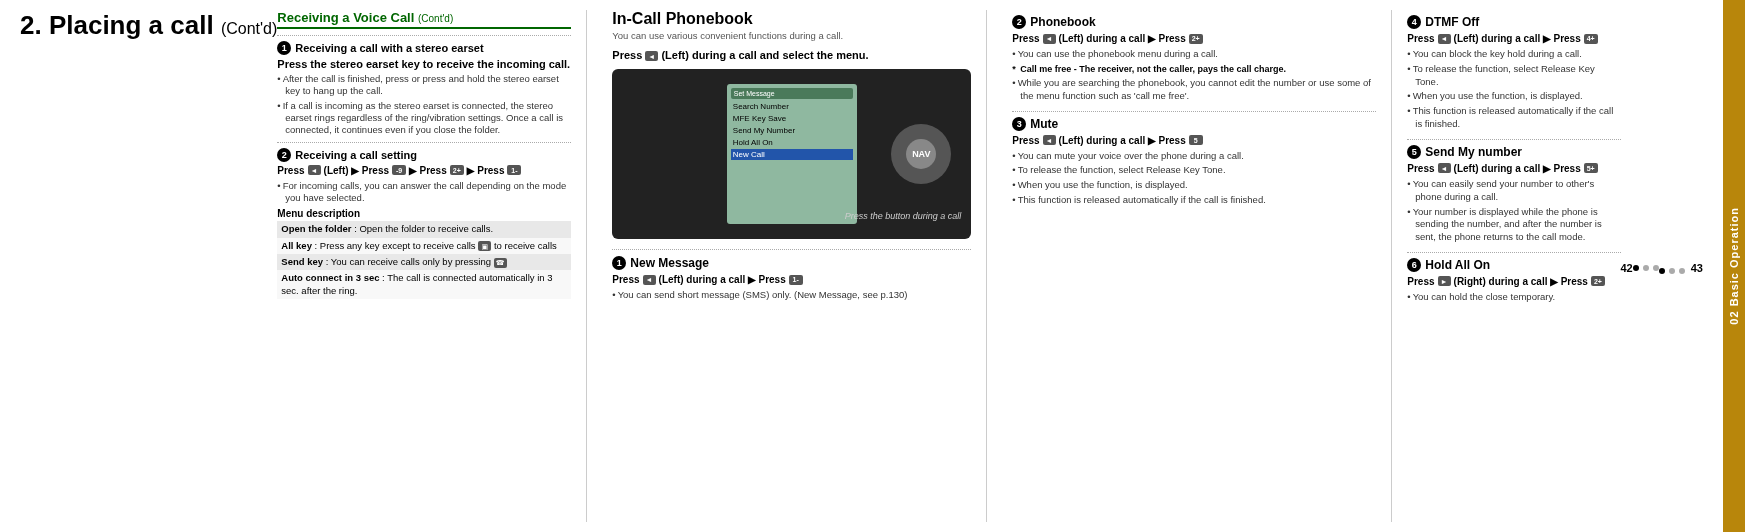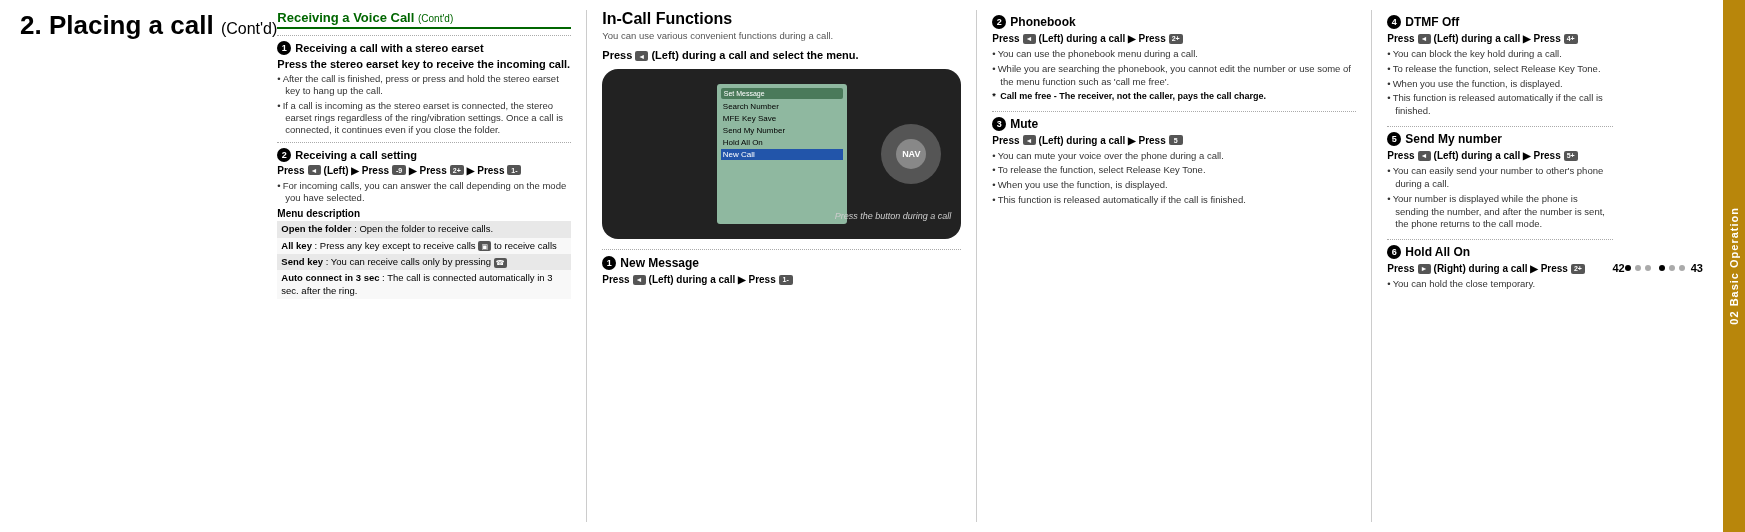--- a/index.html
+++ b/index.html
@@ -25,21 +25,21 @@
       color: #000;
     }
     .page-title .cont {
       font-size: 16px;
       font-weight: normal;
     }
     .content-area {
       display: flex;
       flex-direction: row;
       flex: 1;
-      gap: 0;
+      gap: 10px;
     }
     
     .left-col {
       width: 310px;
       padding-right: 15px;
       border-right: 1px solid #ccc;
     }
     .section-title {
       font-size: 13px;
       font-weight: bold;
@@ -140,21 +140,21 @@
     .press-instruction {
       font-size: 11px;
       font-weight: bold;
       margin-bottom: 8px;
     }
     .phone-img-area {
       display: flex;
       align-items: center;
       justify-content: center;
       background: #222;
-      border-radius: 16px;
+      border-radius: 6px;
       padding: 10px;
       margin-bottom: 10px;
       position: relative;
       height: 170px;
     }
     .phone-screen {
       background: #8fb8a0;
       width: 130px;
       height: 140px;
       border-radius: 3px;
@@ -415,21 +415,21 @@
           </tr>
           <tr>
             <td><strong>Auto connect in 3 sec</strong> : <span>The call is connected automatically in 3 sec. after the ring.</span></td>
           </tr>
         </tbody>
           </table>
       </div>
     </div>
 
     <div class="mid-col">
-      <div class="mid-section-title">In-Call Functions</div>
+      <div class="mid-section-title">In-Call Phonebook</div>
       <div class="mid-subtitle">You can use various convenient functions during a call.</div>
       <div class="press-instruction">
         <span>Press </span>
         <span class="btn-left">◄</span>
         <span> (Left) during a call and select the menu.</span>
       </div>
 
       <div class="phone-img-area">
         <div class="phone-screen">
           <div class="phone-screen-header">Set Message</div>
@@ -451,43 +451,44 @@
         <div class="new-message-title">
           <span class="circle-num">1</span>
           <span>New Message</span>
         </div>
         <div class="press-seq">
           <span>Press</span>
           <span class="btn-left">◄</span>
           <span>(Left) during a call ▶ Press</span>
           <span class="num-badge">1-</span>
         </div>
+        <div class="bullet-item">You can send short message (SMS) only. (New Message, see p.130)</div>
       </div>
     </div>
 
     <div class="right-col">
 
       <div class="right-left">
 
         <div class="r-section">
           <div class="r-section-title">
             <span class="circle-num">2</span>
             <span>Phonebook</span>
           </div>
           <div class="press-seq">
             <span>Press</span>
             <span class="btn-left">◄</span>
             <span>(Left) during a call ▶ Press</span>
             <span class="num-badge">2+</span>
           </div>
           <div class="r-bullet">You can use the phonebook menu during a call.</div>
-          <div class="r-bullet">While you are searching the phonebook, you cannot edit the number or use some of the menu function such as 'call me free'.</div>
           <div class="r-bullet starred">
             <span>Call me free - The receiver, not the caller, pays the call charge.</span>
           </div>
+          <div class="r-bullet">While you are searching the phonebook, you cannot edit the number or use some of the menu function such as 'call me free'.</div>
         </div>
 
         <div class="r-section">
           <div class="r-section-title">
             <span class="circle-num">3</span>
             <span>Mute</span>
           </div>
           <div class="press-seq">
             <span>Press</span>
             <span class="btn-left">◄</span>
@@ -554,21 +555,21 @@
 
   <div class="page-footer">
     <div style="display:flex;align-items:center;">
       <span>42</span>
       <div class="footer-dots">
         <div class="dot filled"></div>
         <div class="dot"></div>
         <div class="dot"></div>
       </div>
     </div>
-    <div style="display:flex;align-items:center;gap:6px;padding-left:8px;">
+    <div style="display:flex;align-items:flex-end;gap:6px;">
       <div class="footer-dots">
         <div class="dot filled"></div>
         <div class="dot"></div>
         <div class="dot"></div>
       </div>
       <span>43</span>
     </div>
   </div>
 </div>
 

